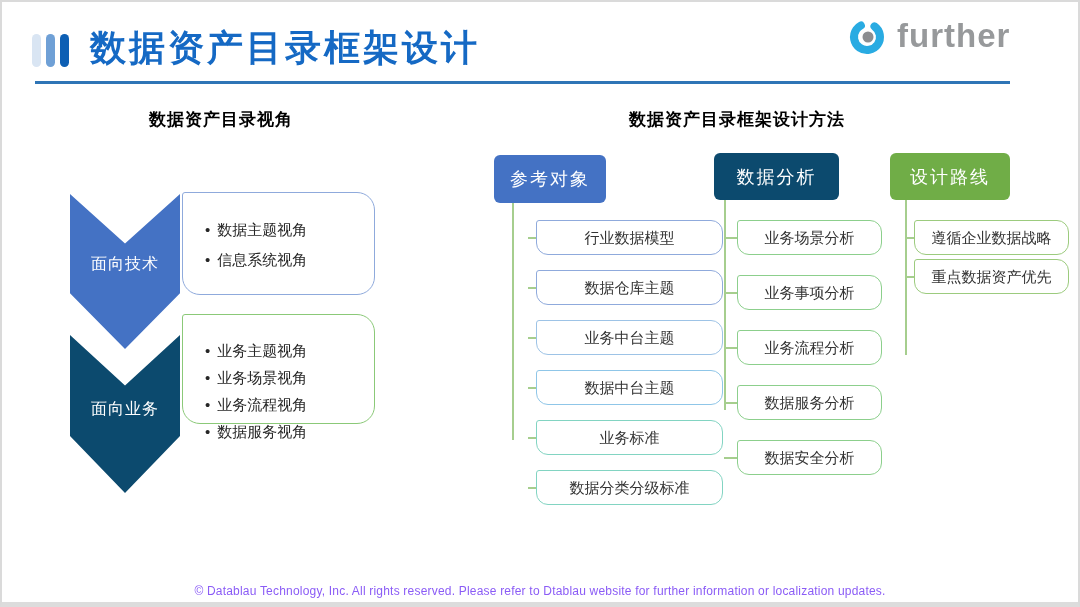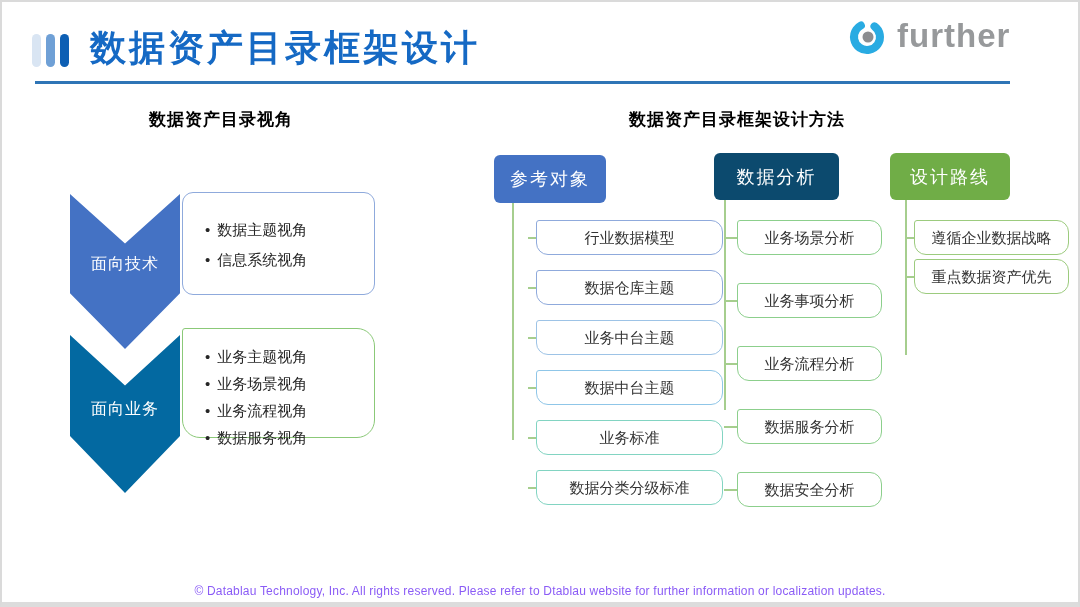--- a/index.html
+++ b/index.html
@@ -42,22 +42,22 @@
   }
   .chev-blue  { left:68px; top:192px; height:155px; }
   .chev-blue  .chevron-label { top:60px; }
   .chev-green { left:68px; top:333px; height:158px; }
   .chev-green .chevron-label { top:64px; }
 
   .bullet-box {
     position:absolute; left:180px; width:193px; background:#fff;
     border:1.5px solid; border-radius:3px 18px 18px 18px;
   }
-  .bullet-box-1 { top:190px; height:103px; padding:22px 8px 0 22px;border-radius:11px; }
-  .bullet-box-2 { top:326px; height:110px; padding:14px 8px 0 22px; }
+  .bullet-box-1 { top:190px; height:103px; padding:22px 8px 0 22px; }
+  .bullet-box-2 { top:312px; height:110px; padding:22px 8px 0 22px; }
   .bullet-box ul { list-style:none; }
   .bullet-box-1 li { line-height:30px; }
   .bullet-box-2 li { line-height:27px; }
   .bullet-box li { font-size:15px; color:#262626; white-space:nowrap; }
   .bullet-box li::before { content:"•"; margin-right:7px; font-size:15px; }
 
   
   .tree-col { position:absolute; }
   .col-header {
     color:#fff; font-size:18px; letter-spacing:2px; border-radius:6px;
@@ -80,21 +80,21 @@
   .col1 { left:492px; top:153px; }
   .col1 .col-header { width:112px; height:48px;text-align:center; }
   .col1 .trunk { left:18px; top:48px; height:237px; }
   .col1 .items { left:42px; top:65px; gap:15px; }
   .col1 .item-box { width:187px; height:35px; }
   .col1 .item-row::before { left:-8px; width:8px; }
   
   .col2 { left:712px; top:151px; }
   .col2 .col-header { width:125px; height:47px; }
   .col2 .trunk { left:10px; top:47px; height:210px; }
-  .col2 .items { left:23px; top:67px; gap:28px; }
+  .col2 .items { left:23px; top:67px; gap:20px; }
   .col2 .item-box { width:145px; height:35px; }
   .col2 .item-row::before { left:-13px; width:13px; }
   
   .col3 { left:888px; top:151px; }
   .col3 .col-header { width:120px; height:47px; }
   .col3 .trunk { left:15px; top:47px; height:155px; }
   .col3 .items { left:24px; top:67px; gap:4px; }
   .col3 .item-box { width:155px; height:auto; }
   .col3 .item-row::before { left:-9px; width:9px; }
 
@@ -132,21 +132,21 @@
     <div class="chevron-label">面向技术</div>
   </div>
   <div class="bullet-box bullet-box-1" style="border-color: rgb(143, 170, 220);">
     <ul>
 
     <li>数据主题视角</li>
         <li>信息系统视角</li>
       </ul>
   </div>
 
-  <div class="chevron chev-green" style="background: #0369a1;">
+  <div class="chevron chev-green" style="background: #0c4a6e;">
     <div class="chevron-label">面向业务</div>
   </div>
   <div class="bullet-box bullet-box-2" style="border-color: rgb(139, 201, 120);">
     <ul>
 
     <li>业务主题视角</li>
         <li>业务场景视角</li>
         <li>业务流程视角</li>
         <li>数据服务视角</li>
       </ul>

